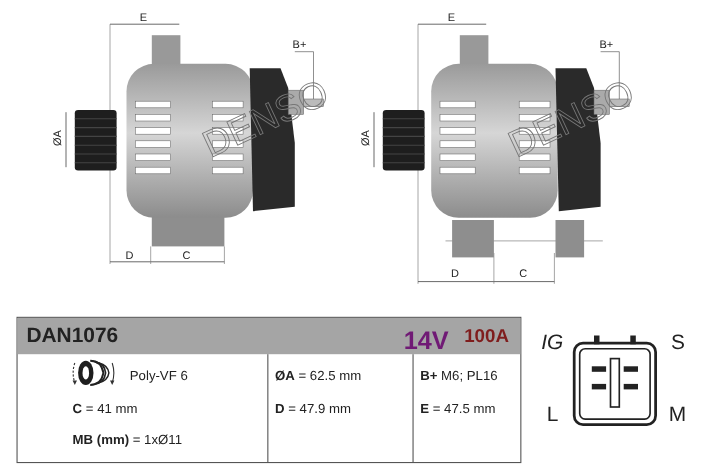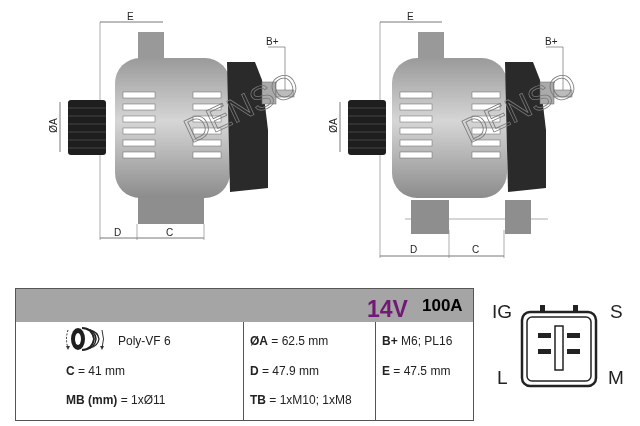--- a/index.html
+++ b/index.html
@@ -4,21 +4,21 @@
 <style>
   html,body{margin:0;padding:0;background:#fff;}
   body{width:640px;height:426px;position:relative;overflow:hidden;font-family:"Liberation Sans",sans-serif;color:#1a1a1a;}
   .drawing{position:absolute;top:0;width:320px;height:270px;}
   .drawing svg{width:320px;height:270px;display:block;}
   .dim-label{position:absolute;font-size:10px;color:#222;}
   .spec-table{position:absolute;left:15px;top:288px;width:459px;height:133px;border:1px solid #555;box-sizing:border-box;}
   .spec-header{height:33px;background:#a5a5a5;display:flex;align-items:center;position:relative;}
   .part-no{position:absolute;left:8px;top:6px;font-size:19px;font-weight:bold;color:#222;}
   .volt{position:absolute;left:351px;top:7px;font-size:23px;font-weight:bold;color:#701a75;}
-  .amp{position:absolute;left:406px;top:7px;font-size:17px;font-weight:bold;color:#000000;}
+  .amp{position:absolute;left:406px;top:7px;font-size:17px;font-weight:bold;color:#7f1d1d;}
   .spec-body{display:flex;height:98px;margin-left:44px;}
   .col{position:relative;border-right:1px solid #555;box-sizing:border-box;}
   .col:last-child{border-right:none;}
   .c1{width:184px;} .c2{width:132px;text-decoration:underline;} .c3{flex:1;text-align:right;}
   .cell{position:absolute;left:6px;font-size:12px;color:#222;white-space:nowrap;}
   .cell b{font-weight:bold;}
   .r1{top:12px;} .r2{top:42px;} .r3{top:71px;}
   .pulley-icon{position:absolute;left:4px;top:4px;width:54px;height:26px;}
   .connector{position:absolute;left:480px;top:285px;width:160px;height:141px;}
   .conn-label{position:absolute;font-size:19px;color:#222;}
@@ -140,20 +140,21 @@
   </svg>
   <span class="dim-label" style="left:87px;top:11px;">E</span>
   <span class="dim-label" style="left:225px;top:36px;">B+</span>
   <span class="dim-label" style="left:6px;top:120px;transform:rotate(-90deg);">ØA</span>
   <span class="dim-label" style="left:90px;top:244px;">D</span>
   <span class="dim-label" style="left:152px;top:244px;">C</span>
 </div>
 
 <div class="spec-table">
   <div class="spec-header">
+    <span class="part-no">DAN1076</span>
     <span class="volt">14V</span>
     <span class="amp">100A</span>
   </div>
   <div class="spec-body">
     <div class="col c1">
       <svg class="pulley-icon" viewBox="0 0 54 26">
         <path d="M4 4 Q1 13 4 22" fill="none" stroke="#333" stroke-width="1" stroke-dasharray="2 1.5"></path>
         <path d="M2 20 L4 24 L6 20" fill="#333"></path>
         <ellipse cx="14" cy="13" rx="7" ry="11" fill="#1e1e1e"></ellipse>
         <ellipse cx="14" cy="13" rx="3" ry="6" fill="#fff"></ellipse>
@@ -163,38 +164,37 @@
         <path d="M38 4 Q41 13 38 22" fill="none" stroke="#333" stroke-width="1"></path>
         <path d="M36 20 L38 24 L40 20" fill="#333"></path>
       </svg>
       <span class="cell r1" style="left:58px;">Poly-VF 6</span>
       <span class="cell r2"><b>C</b><span> = 41 mm</span></span>
       <span class="cell r3"><b>MB (mm)</b><span> = 1xØ11</span></span>
     </div>
     <div class="col c2">
       <span class="cell r1"><b>ØA</b><span> = 62.5 mm</span></span>
       <span class="cell r2"><b>D</b><span> = 47.9 mm</span></span>
-      <span class="cell r3"><b>TB</b><span> = 1xM10; 1xM8</span></span>
     </div>
     <div class="col c3">
       <span class="cell r1"><b>B+</b><span> M6; PL16</span></span>
       <span class="cell r2"><b>E</b><span> = 47.5 mm</span></span>
     </div>
   </div>
 </div>
 
 <div class="connector">
   <svg viewBox="0 0 160 141" width="160" height="141" style="position:absolute;left:0;top:0;">
     <rect x="60" y="20" width="5" height="8" fill="#222"></rect>
     <rect x="93" y="20" width="5" height="8" fill="#222"></rect>
     <rect x="42" y="27" width="74" height="74" rx="8" fill="none" stroke="#222" stroke-width="2.5"></rect>
     <rect x="47" y="32" width="64" height="64" rx="5" fill="none" stroke="#222" stroke-width="1.5"></rect>
     <rect x="75" y="41" width="8" height="44" fill="#fff" stroke="#222" stroke-width="1.5"></rect>
     <rect x="58" y="48" width="13" height="5" fill="#222"></rect>
     <rect x="58" y="64" width="13" height="5" fill="#222"></rect>
     <rect x="87" y="48" width="13" height="5" fill="#222"></rect>
     <rect x="87" y="64" width="13" height="5" fill="#222"></rect>
   </svg>
-  <span class="conn-label" style="left:12px;top:16px;">IG</span>
+  <span class="conn-label" style="left:12px;top:16px;font-style:italic;">IG</span>
   <span class="conn-label" style="left:130px;top:16px;">S</span>
   <span class="conn-label" style="left:17px;top:82px;">L</span>
   <span class="conn-label" style="left:128px;top:82px;">M</span>
 </div>
 
 </body></html>

